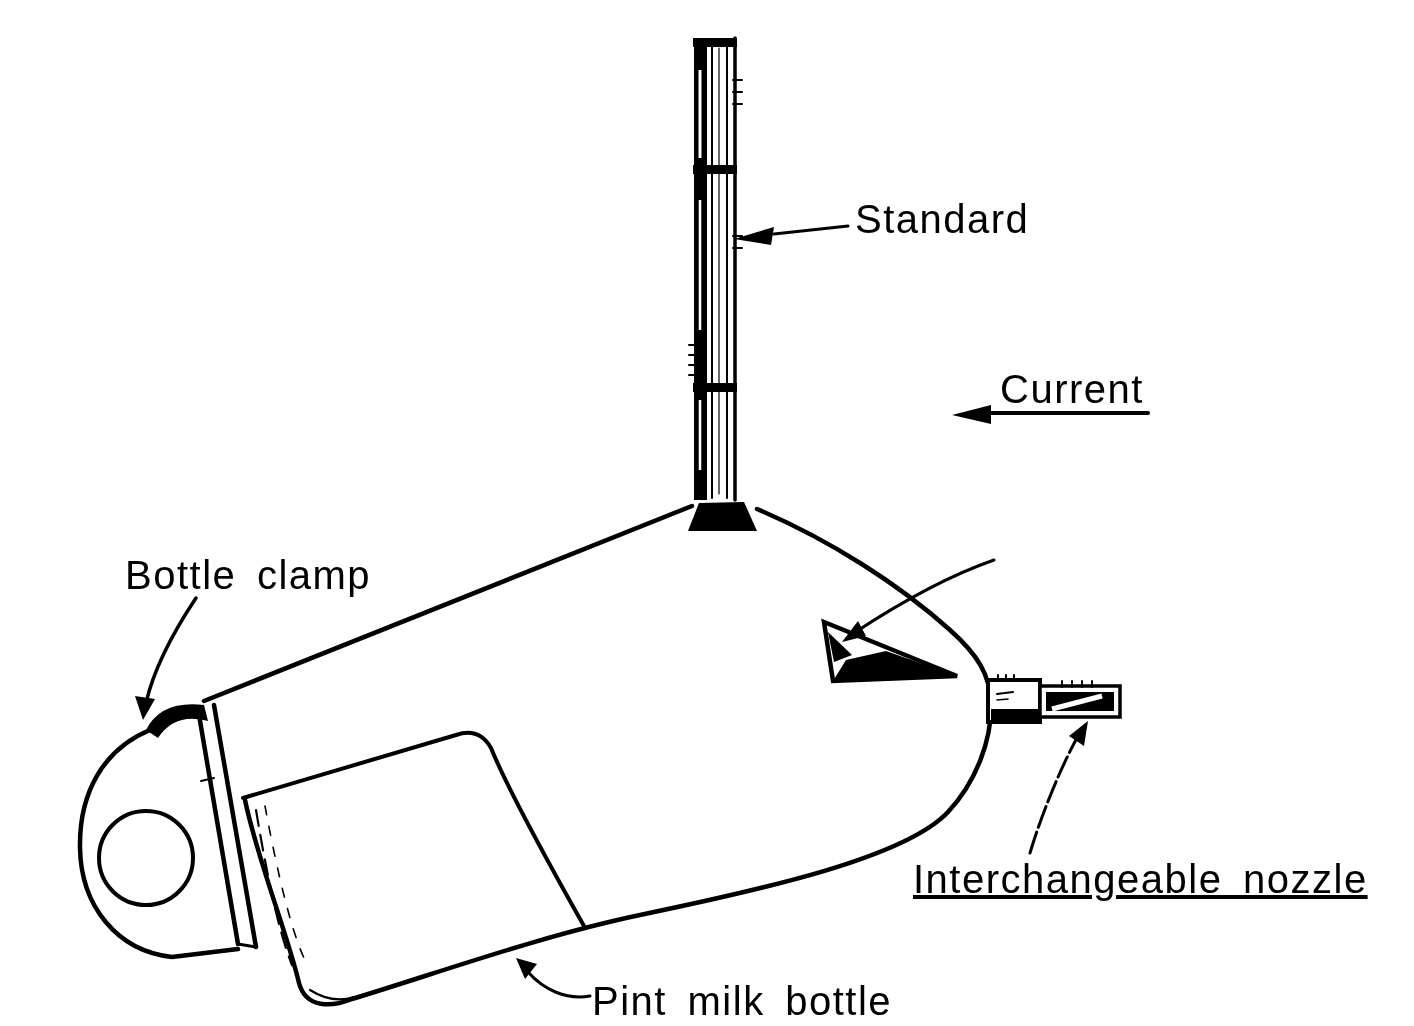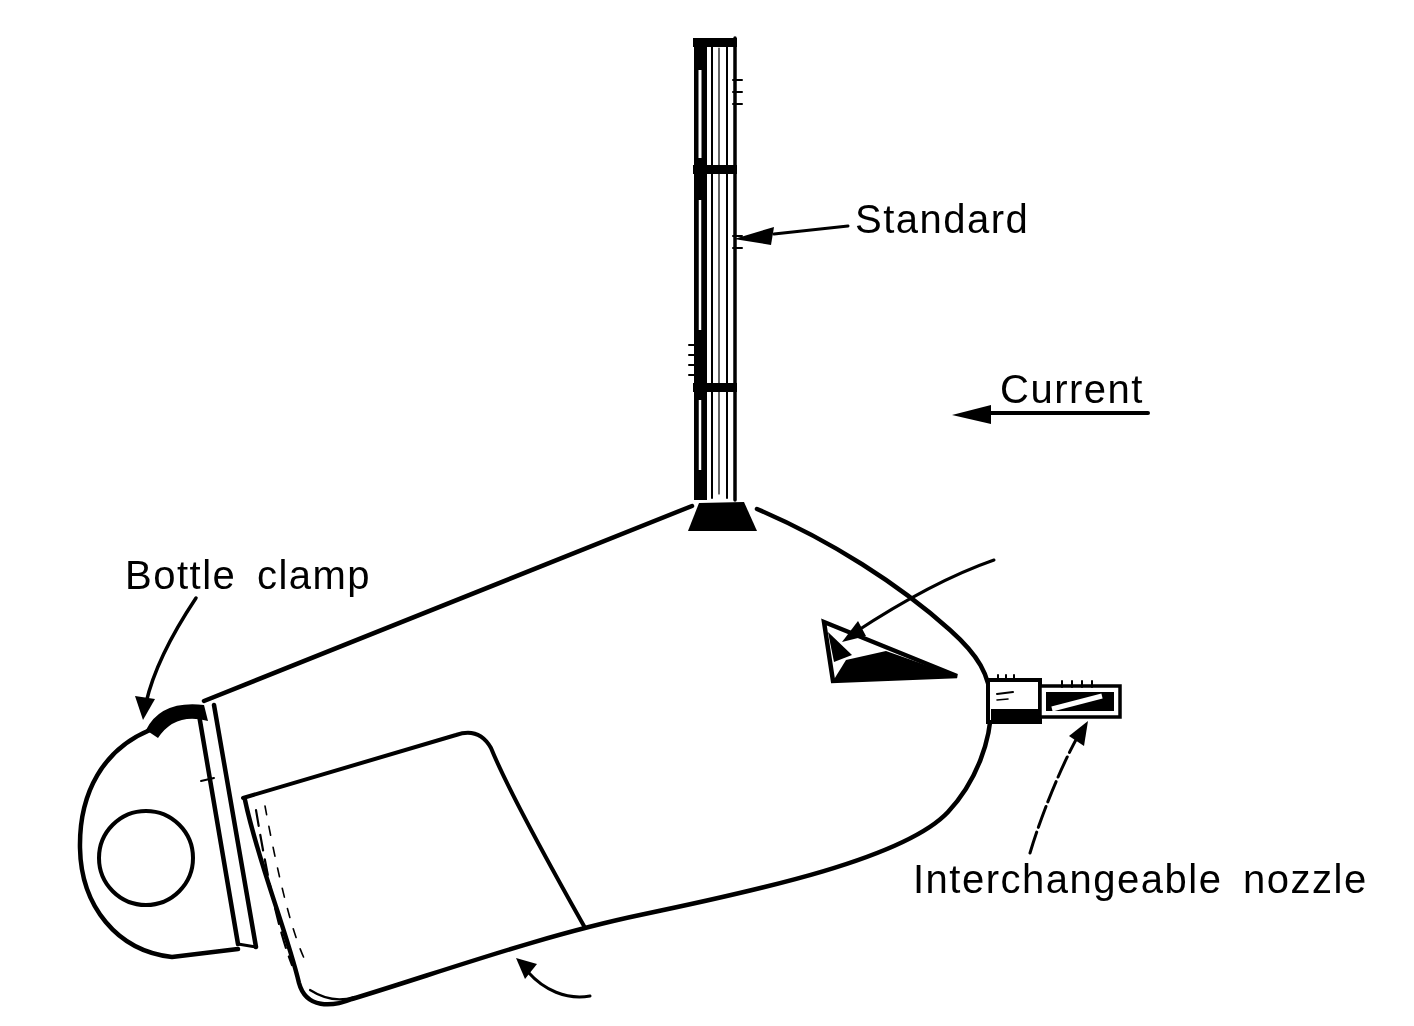--- a/index.html
+++ b/index.html
@@ -136,16 +136,17 @@
 
   <div class="label" style="left:855px; top:196px;">
     <span>Standard</span>
   </div>
 
   <div class="label" style="left:1000px; top:366px;text-align:right;">Current</div>
 
 
   <div class="label" style="left:109px; top:552px;margin-left:16px;">Bottle clamp</div>
 
-  <div class="label" style="left:913px; top:856px;">Interchangeable nozzle</div>
+  <div class="label" style="left:913px; top:856px;text-decoration:underline;">Interchangeable nozzle</div>
 
+  <div class="label" style="left:592px; top:978px;">Pint milk bottle</div>
 
 </div>
 
 </body></html>

